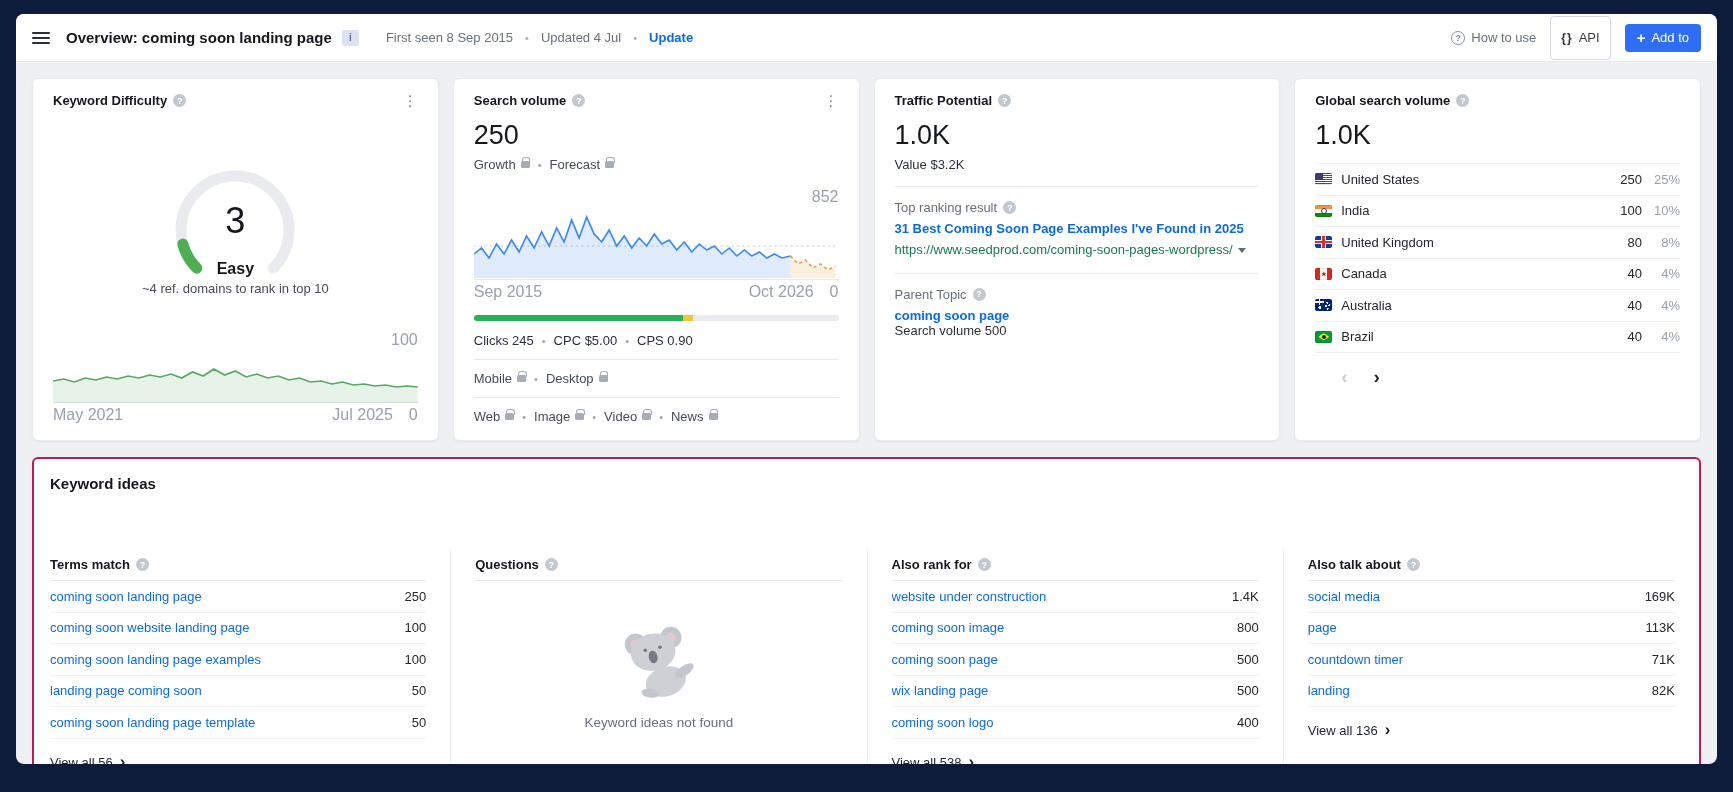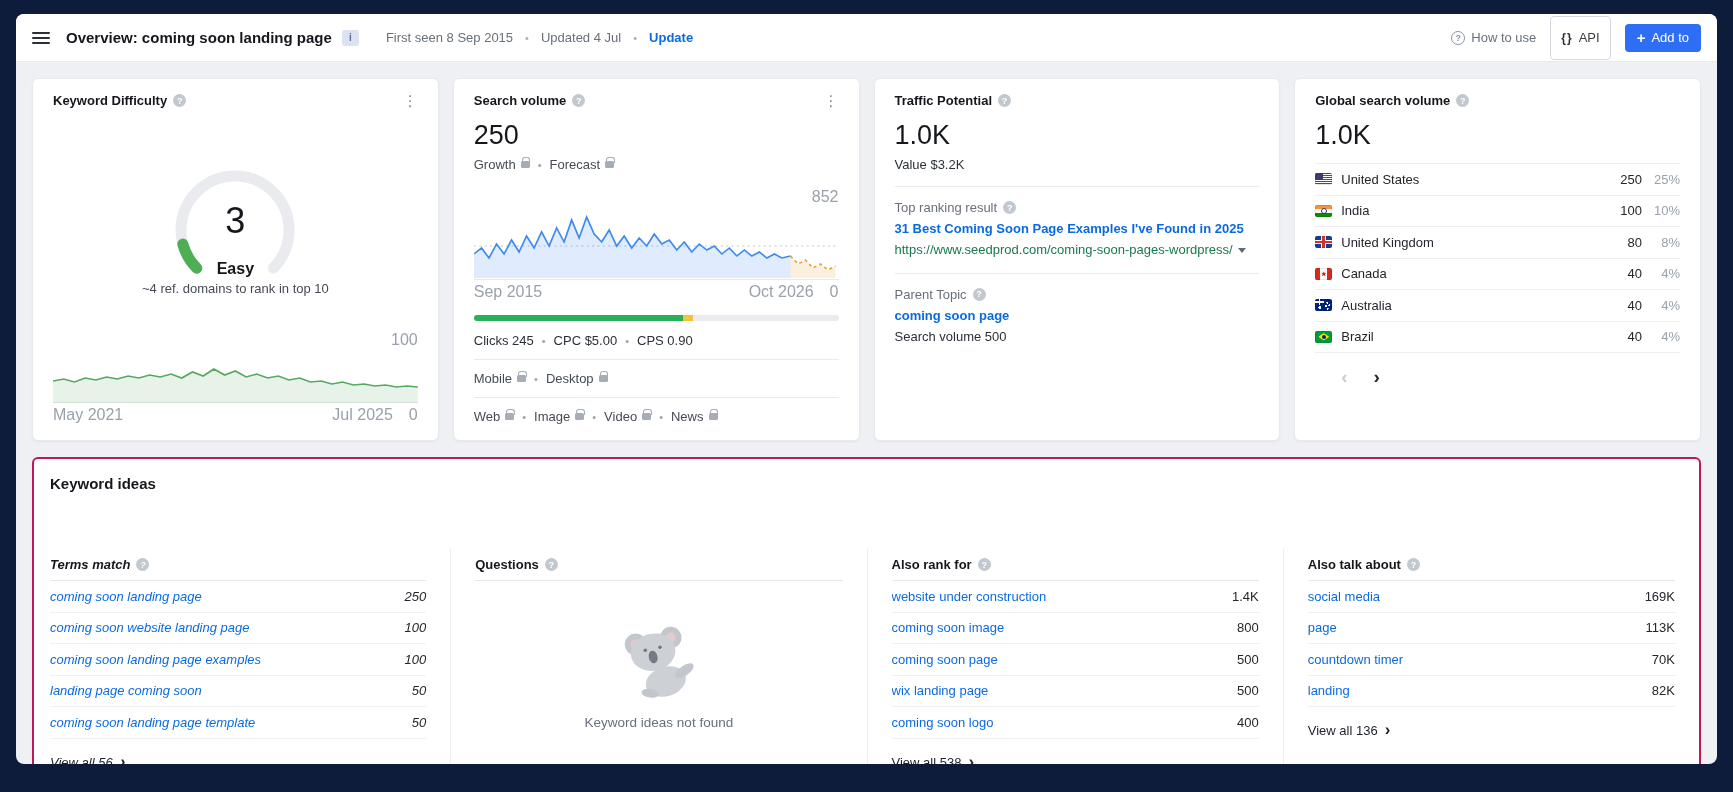--- a/index.html
+++ b/index.html
@@ -70,21 +70,21 @@
   .pbar .seg-y { background:#f3c33c; width:2.5%; }
 
   .stat-row { display:flex; align-items:center; color:#2b3038; }
 
   
   .tp-sub { color:#2b3038; }
   .label-row { display:flex; align-items:center; gap:6px; color:#69707a; margin-bottom:6px; }
   .blue-link { color:#0b6adf; font-weight:700; text-decoration:none; cursor:pointer; display:inline-block; }
   .url { color:#18794e; word-break:break-all; line-height:1.45; cursor:pointer; }
   .caret { display:inline-block; width:0; height:0; border-left:4px solid transparent; border-right:4px solid transparent; border-top:5px solid #5f6b7a; margin-left:5px; vertical-align:middle; cursor:pointer; }
-  .tp-vol { margin-top:6px; color:#2b3038; }
+  .tp-vol { margin-top:0; color:#2b3038; }
 
   
   .geo-list { margin-top:6px; border-top:1px solid #eceef1; }
   .geo-row { display:flex; align-items:center; height:31.5px; border-bottom:1px solid #eceef1; }
   .geo-name { margin-left:9px; color:#23262c; }
   .geo-vol { margin-left:auto; color:#23262c; }
   .geo-share { width:38px; text-align:right; color:#9aa1ab; }
   .flag { width:17px; height:12px; border-radius:2px; display:inline-block; box-shadow:inset 0 0 0 1px rgba(0,0,0,.1); flex:none; position:relative; overflow:hidden; }
   .flag-us { background:linear-gradient(#b22234 0 8%,#fff 8% 16%,#b22234 16% 24%,#fff 24% 32%,#b22234 32% 40%,#fff 40% 48%,#b22234 48% 56%,#fff 56% 64%,#b22234 64% 72%,#fff 72% 80%,#b22234 80% 88%,#fff 88% 96%,#b22234 96%); }
   .flag-us::after { content:""; position:absolute; left:0; top:0; width:45%; height:55%; background:#3c3b6e; }
@@ -117,21 +117,21 @@
   .pg-prev { color:#c7ccd3; }
   .pg-prev::before { content:"\2039"; }
   .pg-next { color:#22262c; }
   .pg-next::before { content:"\203A"; }
 
   
   .ideas-card { background:#fff; border:2px solid #be185d; border-radius:6px; box-shadow:0 1px 2px rgba(16,24,40,.05); margin-top:16px; flex:1; padding:16px 0 20px; display:flex; flex-direction:column;gap:43px; }
   .ideas-title { font-size:15px; font-weight:700; color:#15171c; padding:0 16px; margin-bottom:14px; }
   .ideas-grid { display:grid; grid-template-columns:repeat(4,1fr); flex:1; }
   .ideas-col { padding:0 24px; border-left:1px solid #eceef1; }
-  .ideas-col:first-child { border-left:none; padding-left:16px;font-style:italic; }
+  .ideas-col:first-child { border-left:none; padding-left:16px; }
   .col-head { display:flex; align-items:center; gap:6px; height:32px; border-bottom:1px solid #e5e7ea; }
   .col-title { font-weight:700; color:#15171c; }
   .krow { display:flex; align-items:center; justify-content:space-between; height:31.5px; border-bottom:1px solid #eef0f2; }
   .kw { color:#0b6adf; text-decoration:none; cursor:pointer; white-space:nowrap; overflow:hidden; text-overflow:ellipsis; }
   .kv { color:#23262c; margin-left:10px; }
   .viewall { display:flex; align-items:center; gap:7px; margin-top:16px; color:#1d2129; cursor:pointer; }
   .chev::before { content:"\203A"; font-size:17px; font-weight:600; line-height:0.8; color:#1d2129; }
   .empty-state { display:flex; flex-direction:column; align-items:center; padding-top:34px; }
   .empty-text { color:#6a717c; margin-top:12px; font-size:13.5px; }
 </style>
@@ -447,21 +447,21 @@
             <div class="krow">
               <a class="kw">social media</a>
               <span class="kv">169K</span>
             </div>
             <div class="krow">
               <a class="kw">page</a>
               <span class="kv">113K</span>
             </div>
             <div class="krow">
               <a class="kw">countdown timer</a>
-              <span class="kv">70K</span>
+              <span class="kv">71K</span>
             </div>
             <div class="krow">
               <a class="kw">landing</a>
               <span class="kv">82K</span>
             </div>
             <div class="viewall">
               <span>View all 136</span>
               <span class="chev"></span>
             </div>
           </div>

